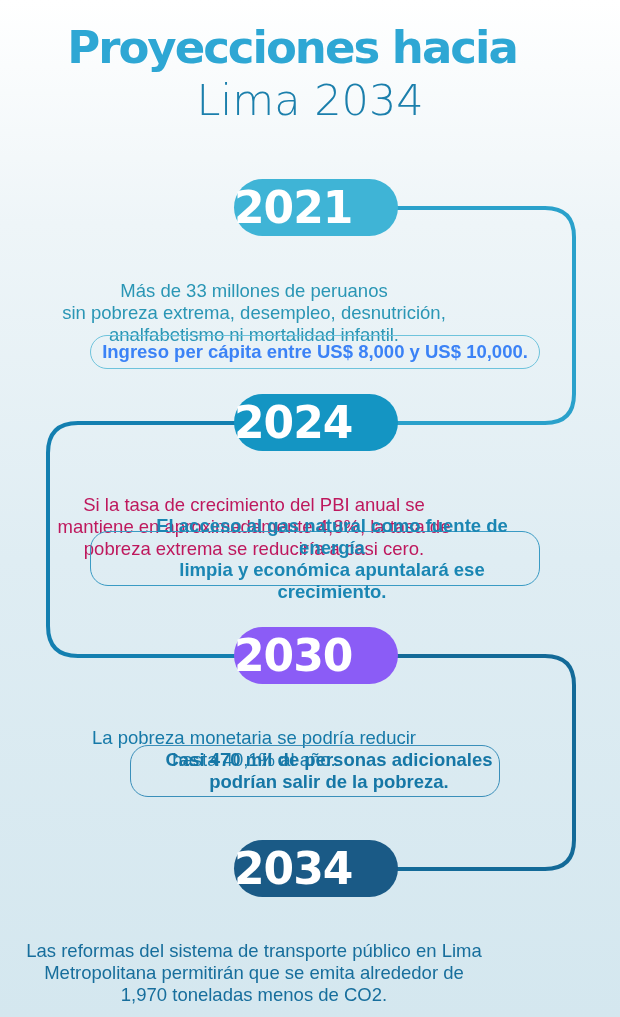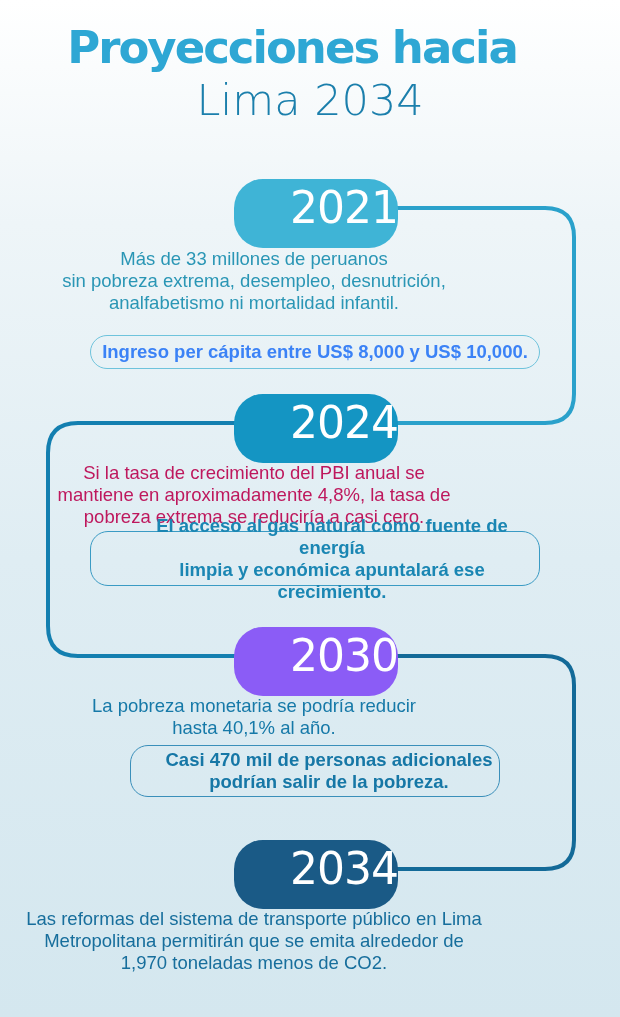--- a/index.html
+++ b/index.html
@@ -13,28 +13,29 @@
       font-family: "DejaVu Sans", sans-serif; font-weight: 900; font-size: 45px;
       color: #2ea7d4; letter-spacing: -2px; line-height: 56px;
     }
     .title-sub {
       position: absolute; left: 0; width: 620px; top: 74px; text-align: center;
       font-family: "DejaVu Sans", sans-serif; font-weight: 300; font-size: 43px;
       color: #1b7fac; line-height: 52px; letter-spacing: 0px;
     }
     svg.connectors { position: absolute; left: 0; top: 0; }
     .pill {
-      position: absolute; width: 164px; height: 69px; border-radius: 29px;
-      color: #ffffff; font-family: "DejaVu Sans", sans-serif; font-weight: normal;
-      font-size: 44px; line-height: 58px; text-align: right; letter-spacing: -1px;
+      position: absolute; width: 164px; height: 57px; border-radius: 29px;
+      color: #ffffff; font-family: "DejaVu Sans", sans-serif; font-weight: bold;
+      font-size: 44px; line-height: 58px; text-align: left; letter-spacing: -1px;
     }
     .desc {
       position: absolute; left: 0; width: 508px; text-align: center;
       font-family: "Liberation Sans", sans-serif; font-size: 18.5px; line-height: 22px;
       white-space: pre-line;
+      margin-top: 32px;
     }
     .box {
       position: absolute; border: 1.5px solid; border-radius: 18px;
       font-family: "Liberation Sans", sans-serif; font-weight: bold; font-size: 18.5px;
       line-height: 22px; text-align: center; white-space: pre-line;
       box-sizing: border-box; display: flex; align-items: center; justify-content: center;
     }
   </style>
 </head>
 <body>

